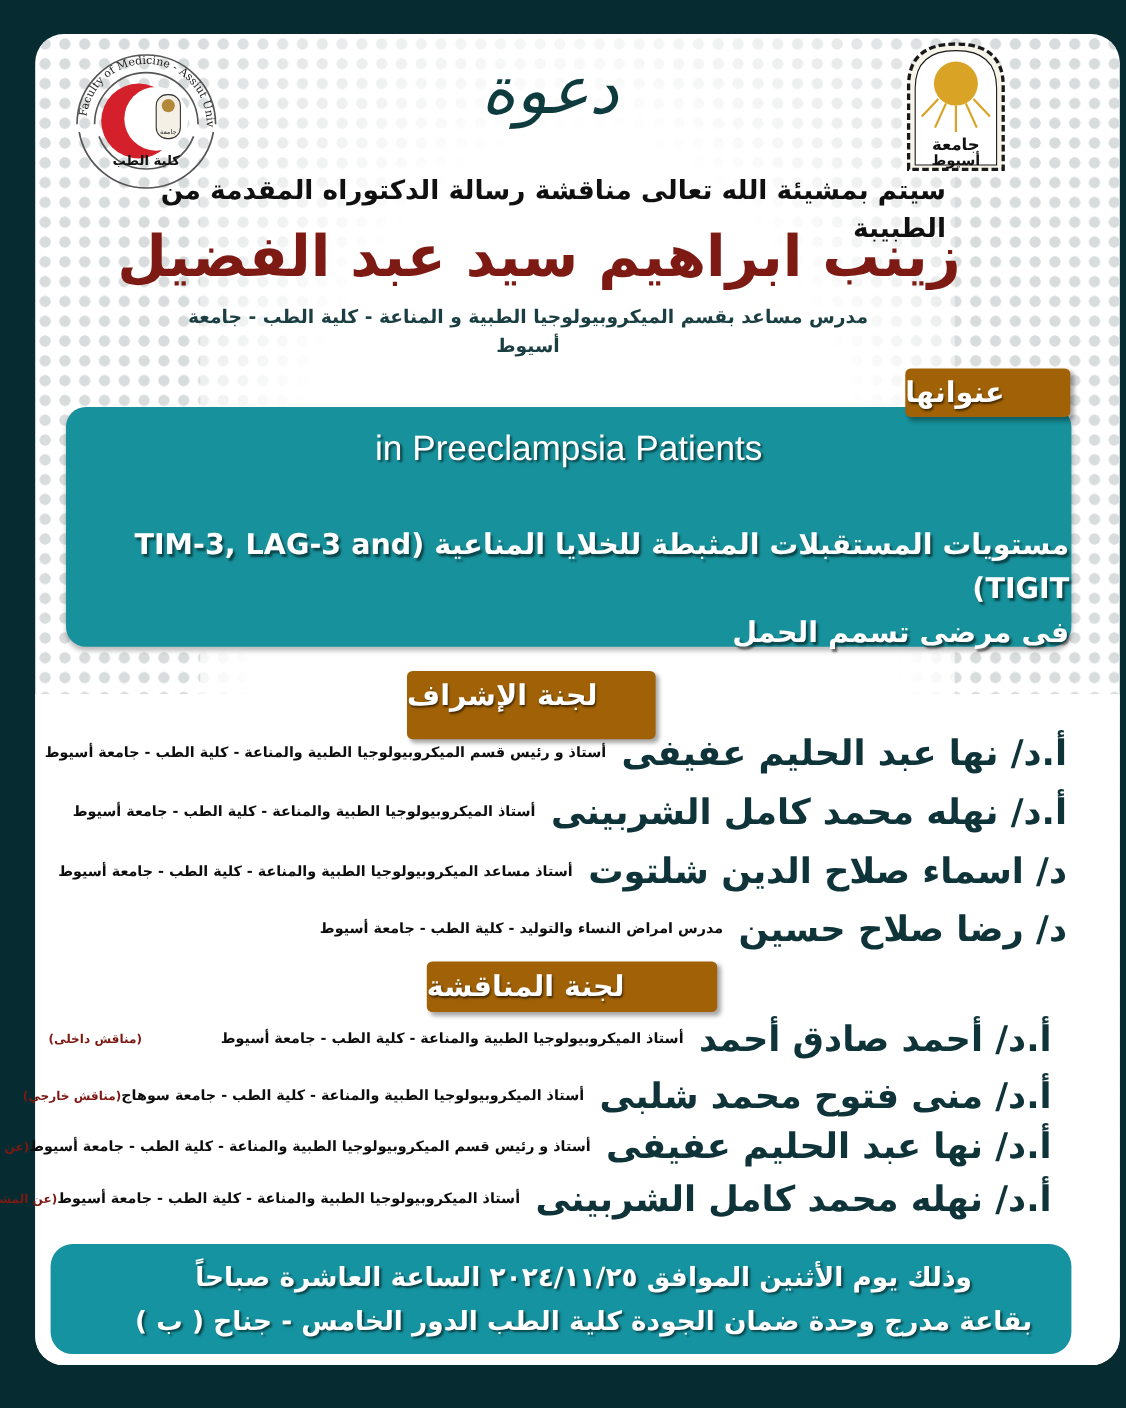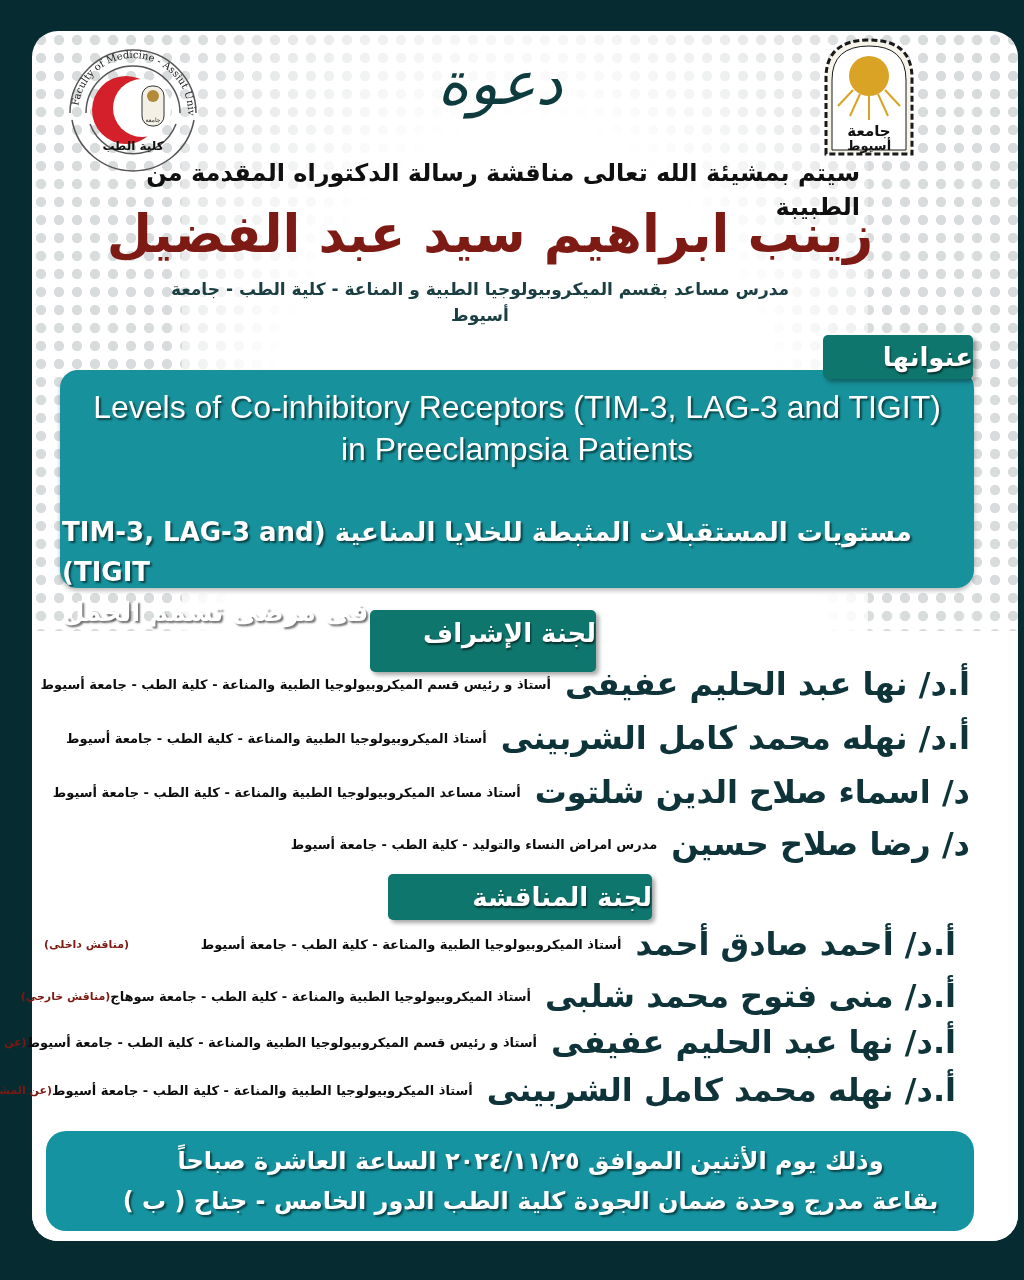--- a/index.html
+++ b/index.html
@@ -41,41 +41,40 @@
   .candidate {
     left:60px; width:860px; top:198px; text-align:center;
     font-weight:bold; font-size:52px; color:#7e1a14; line-height:72px;
   }
   .position {
     left:150px; width:660px; top:276px; text-align:center;
     font-weight:bold; font-size:17px; color:#1a3e41; line-height:26px;
   }
 
   .badge {
-    background:#0f766e; color:#ffffff; font-weight:bold; border-radius:5px;
-    text-align:right; box-shadow: 3px 3px 4px rgba(0,0,0,0.35);
+    background:#a16207; color:#ffffff; font-weight:bold; border-radius:5px;
+    text-align:left; box-shadow: 3px 3px 4px rgba(0,0,0,0.35);
     text-shadow: 1px 2px 2px rgba(0,0,0,0.6);
   }
   .badge-title { left:790px; top:333px; width:150px; height:44px; font-size:26px; line-height:44px; }
 
   .thesis-box {
     left:28px; top:338px; width:914px; height:218px;
     background:#17919b; border-radius:18px;
     box-shadow: 0 3px 4px rgba(0,0,0,0.25);
   }
   .thesis-en {
     left:30px; width:910px; top:356px; text-align:center;
     color:#ffffff; font-family:"Liberation Sans", sans-serif; font-size:32px; line-height:42px;
     text-shadow: 2px 2px 2px rgba(0,0,0,0.55);
   }
   .thesis-ar {
-    left:30px; width:910px; top:448px; text-align:left;
+    left:30px; width:910px; top:448px; text-align:right;
     color:#ffffff; font-weight:bold; font-size:26px; line-height:40px;
     text-shadow: 2px 2px 2px rgba(0,0,0,0.55);
-    margin-top: 36px;
   }
 
   .badge-sup { left:338px; top:578px; width:226px; height:62px; font-size:26px; line-height:46px; }
   .badge-disc { left:354px; top:842px; width:264px; height:46px; font-size:26px; line-height:46px; }
 
   .row { position:absolute; left:16px; width:920px; height:52px; display:flex; flex-direction:row-reverse; align-items:center; direction:ltr; }
   .row .name {
     direction:rtl; font-weight:bold; color:#0e3338; font-size:32px; white-space:nowrap; margin-left:14px;
   }
   .row .desc {
@@ -143,21 +142,20 @@
 
 <div class="abs title-word rtl">دعوة</div>
 
 <div class="abs intro rtl">سيتم بمشيئة الله تعالى مناقشة رسالة الدكتوراه المقدمة من الطبيبة</div>
 <div class="abs candidate rtl">زينب ابراهيم سيد عبد الفضيل</div>
 <div class="abs position rtl">مدرس مساعد بقسم الميكروبيولوجيا الطبية و المناعة  - كلية الطب - جامعة أسيوط</div>
 
 <div class="abs thesis-box" style="left:60px; top:370px; width:914px; height:218px;"></div>
 <div class="abs badge badge-title rtl" style="left:823px; top:335px;">عنوانها</div>
 <div class="abs thesis-en" style="left:62px; top:386px;">
-  <div>Levels of Co-inhibitory Receptors (TIM-3, LAG-3 and TIGIT)</div>
   <div>in Preeclampsia Patients</div>
 </div>
 <div class="abs thesis-ar rtl" style="left:62px; top:476px;">
   <div>مستويات المستقبلات المثبطة للخلايا المناعية (TIM-3, LAG-3 and TIGIT)</div>
   <div>فى مرضى تسمم الحمل</div>
 </div>
 
 <div class="abs badge badge-sup rtl" style="left:370px; top:610px;">لجنة الإشراف</div>
 
 <div class="row" style="left:50px; top:658px;">

